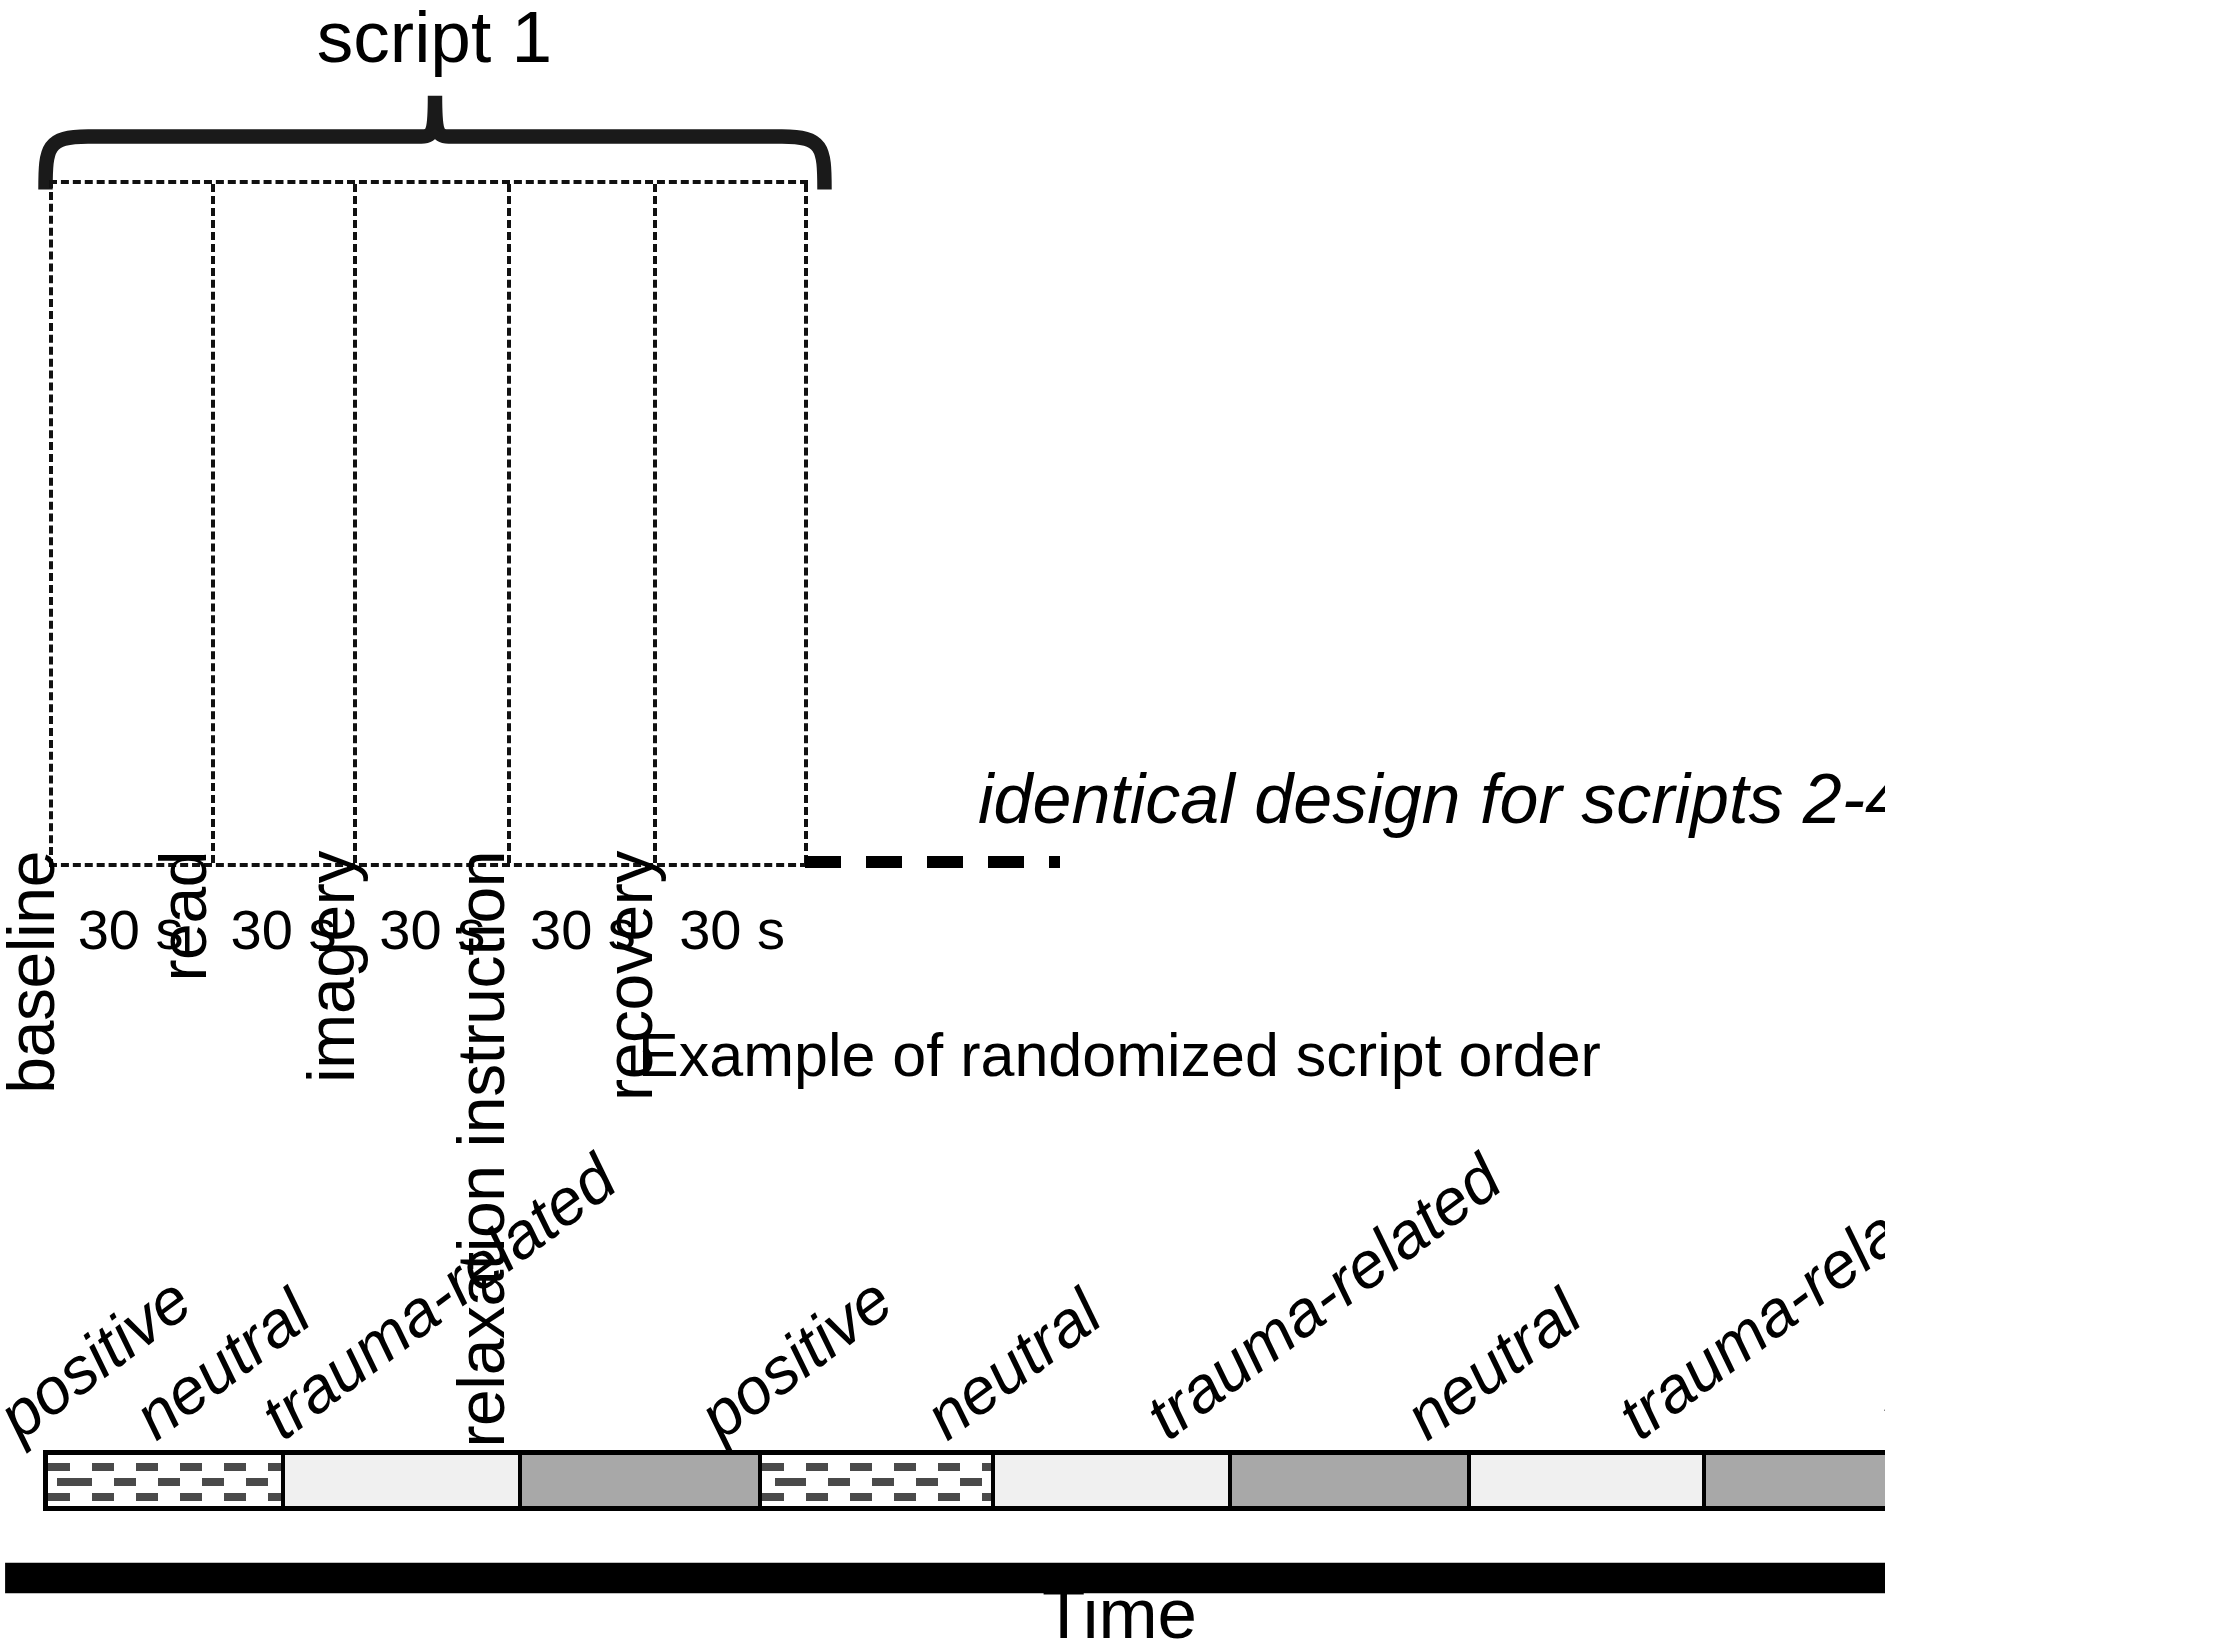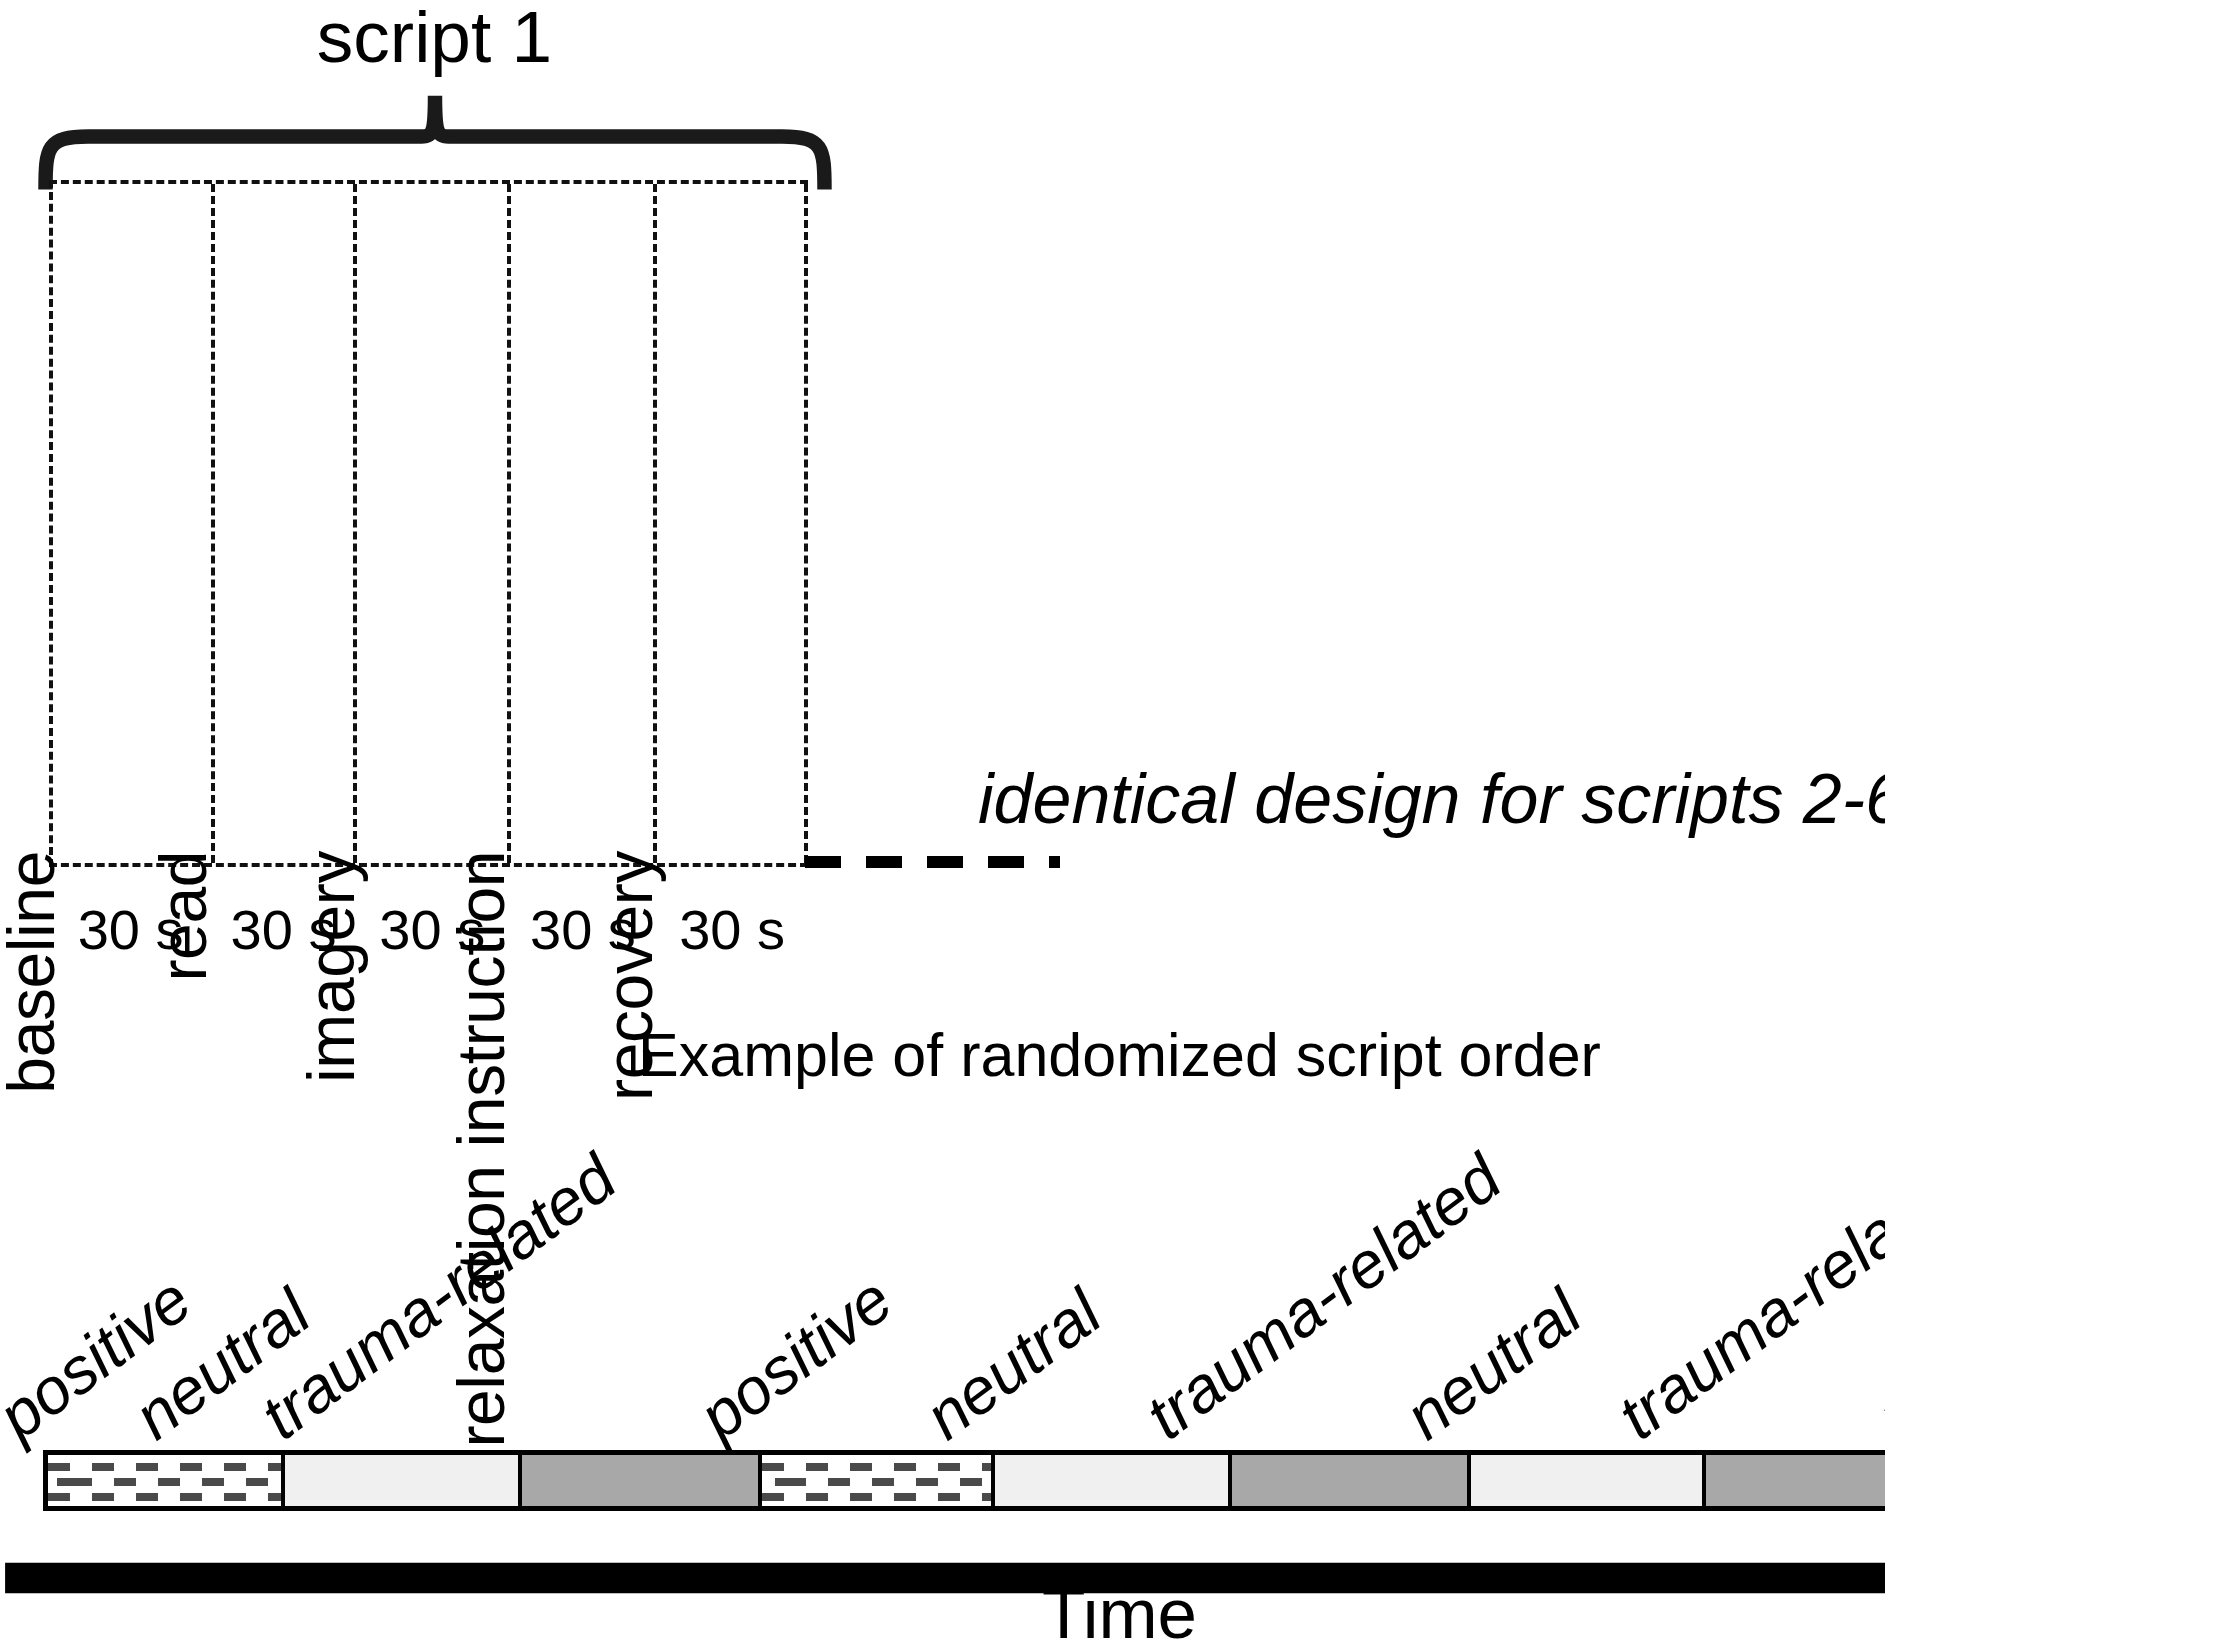--- a/index.html
+++ b/index.html
@@ -252,21 +252,21 @@
     </div>
     <div class="phase-cell" style="width:20.0%">
       <div class="phase-label">
         <span>recovery</span>
       </div>
     </div>
   </div>
 
   <div id="continuation"></div>
 
-  <div id="identical-note">identical design for scripts 2-6</div>
+  <div id="identical-note">identical design for scripts 2-4</div>
 
   <div id="durations">
     <div class="duration-cell" style="width:21.5%">30 s</div>
     <div class="duration-cell" style="width:18.8%">30 s</div>
     <div class="duration-cell" style="width:20.4%">30 s</div>
     <div class="duration-cell" style="width:19.3%">30 s</div>
     <div class="duration-cell" style="width:20.0%">30 s</div>
   </div>
 
   <div id="order-heading">Example of randomized script order</div>

